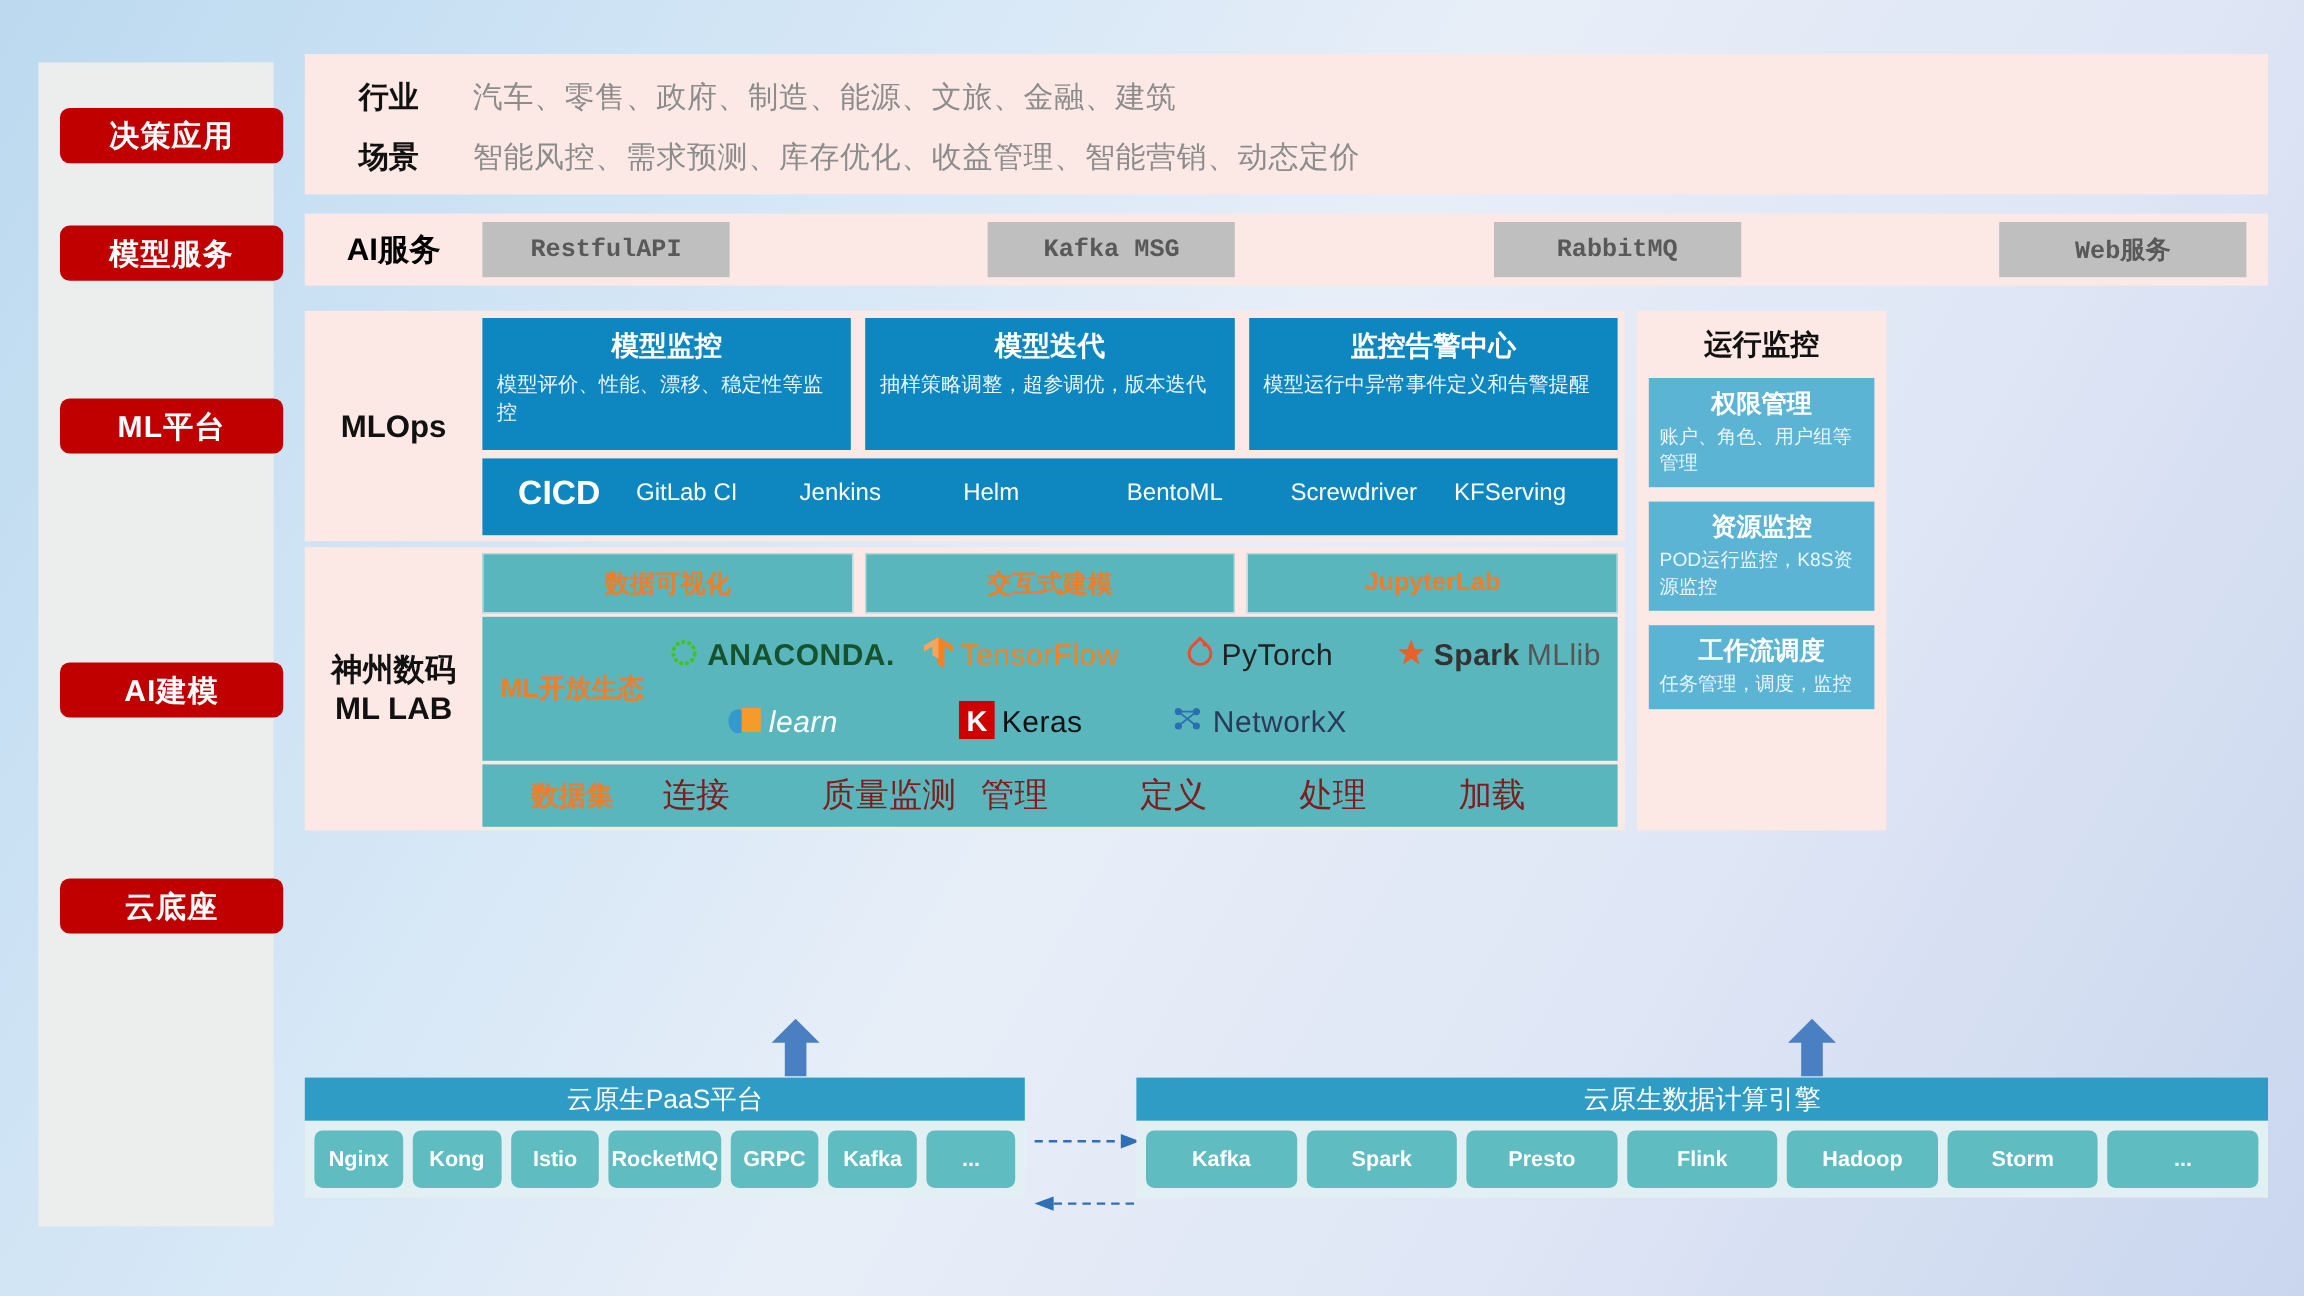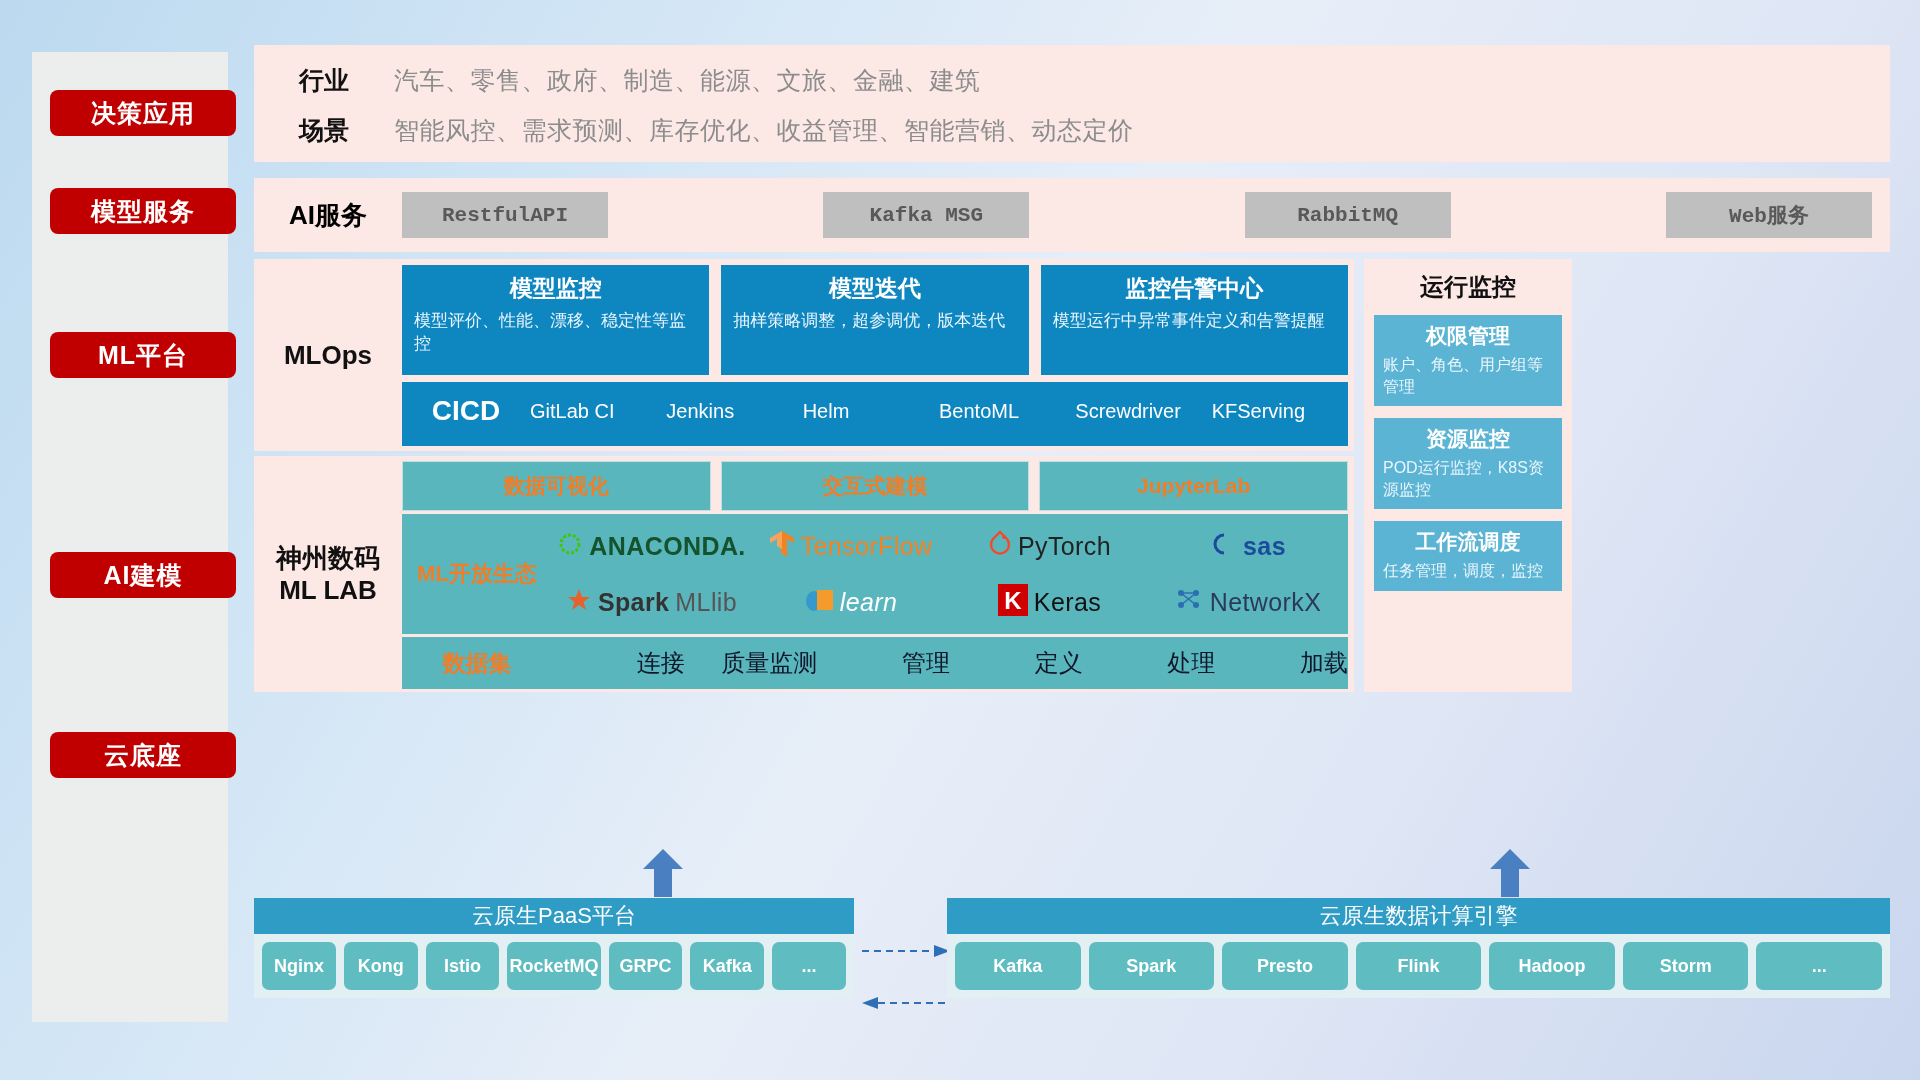--- a/index.html
+++ b/index.html
@@ -34,21 +34,21 @@
     text-align:center; line-height:1.25;
   }
 
   
   #band-top { left:254px; top:45px; width:1636px; height:117px; }
   .kv { display:flex; align-items:center; height:50px; }
   .kv .k { width:140px; text-align:center; font-weight:bold; font-size:25px; color:#111; }
   .kv .v { font-size:25px; color:#8c8c8c; letter-spacing:.5px; }
 
   
-  #band-ai { left:254px; top:178px; width:1636px; height:74px; display:flex; align-items:center; }
+  #band-ai { left:254px; top:178px; width:1636px; height:60px; display:flex; align-items:center; }
   #band-ai .lbl { width:148px; text-align:center; font-weight:bold; font-size:26px; }
   .svc-wrap { flex:1; display:flex; gap:0; justify-content:space-between; padding-right:18px;font-family:Liberation Mono, monospace; }
   .svc {
     width:206px; height:46px; background:#bfbfbf; color:#595959;
     display:flex; align-items:center; justify-content:center;
     font-size:21px; font-weight:bold;
   }
 
   
   #band-mlops { left:254px; top:259px; width:1100px; height:192px; }
@@ -85,21 +85,21 @@
   .eco .logos { flex:1; display:grid; grid-template-columns:repeat(4,1fr); align-items:center; }
   .logo { display:flex; align-items:center; justify-content:center; height:56px; gap:6px; }
   .logo .txt { font-size:25px; letter-spacing:.4px; }
 
   .dataset {
     position:absolute; left:402px; top:637px; width:946px; height:52px;
     background:#5ab6bd; display:flex; align-items:center;
   }
   .dataset .ds-label { width:150px; color:#f07d28; font-weight:bold; font-size:23px; text-align:center; }
   .dataset .ds-items { flex:1; display:flex; }
-  .dataset .ds-item { flex:1; text-align:right; font-size:24px; color:#0f172a; }
+  .dataset .ds-item { flex:1; text-align:left; font-size:28px; color:#7f1d1d; }
 
   
   #band-right { left:1364px; top:259px; width:208px; height:433px; }
   #right-title { font-size:24px; font-weight:bold; text-align:center; padding-top:12px; color:#111; }
   .rcard {
     margin:12px 10px 0 10px; background:#5bb4d4; color:#fff; padding:7px 9px 9px 9px;
   }
   .rcard .t { font-size:21px; font-weight:bold; text-align:center; margin-bottom:4px; }
   .rcard .d { font-size:16px; line-height:1.35; color:#eaf6fd; }
 
@@ -237,30 +237,20 @@
         <span class="txt" style="color:#f58220">TensorFlow</span>
       </div>
       <div class="logo">
         <span>
           <svg width="24" height="28" viewBox="0 0 24 28">
               <path d="M12 2 L19 9 A9 9 0 1 1 5 9 Z" fill="none" stroke="#ee4c2c" stroke-width="2.4"></path>
               <circle cx="16" cy="7" r="2" fill="#ee4c2c"></circle>
             </svg>
         </span>
         <span class="txt" style="color:#222">PyTorch</span>
-      </div>
-      <div class="logo">
-        <span>
-          <svg width="26" height="26" viewBox="0 0 26 26">
-              <path d="M20 6 A9 9 0 0 0 7 11 A9 9 0 0 1 20 6 Z" fill="#1c4b9c"></path>
-              <path d="M6 20 A9 9 0 0 0 19 15 A9 9 0 0 1 6 20 Z" fill="#1c4b9c"></path>
-              <path d="M13 4 A9 9 0 0 0 13 22" fill="none" stroke="#1c4b9c" stroke-width="3"></path>
-            </svg>
-        </span>
-        <span class="txt" style="color:#1c4b9c;font-weight:bold">sas</span>
       </div>
 
       <div class="logo">
         <span>
           <svg width="26" height="26" viewBox="0 0 26 26">
               <polygon points="13,2 16,10 24,10 17.5,15 20,23 13,18 6,23 8.5,15 2,10 10,10" fill="#e8602c"></polygon>
             </svg>
         </span>
         <span class="txt" style="color:#333;font-weight:bold">Spark</span>
         <span class="txt" style="color:#555">MLlib</span>

